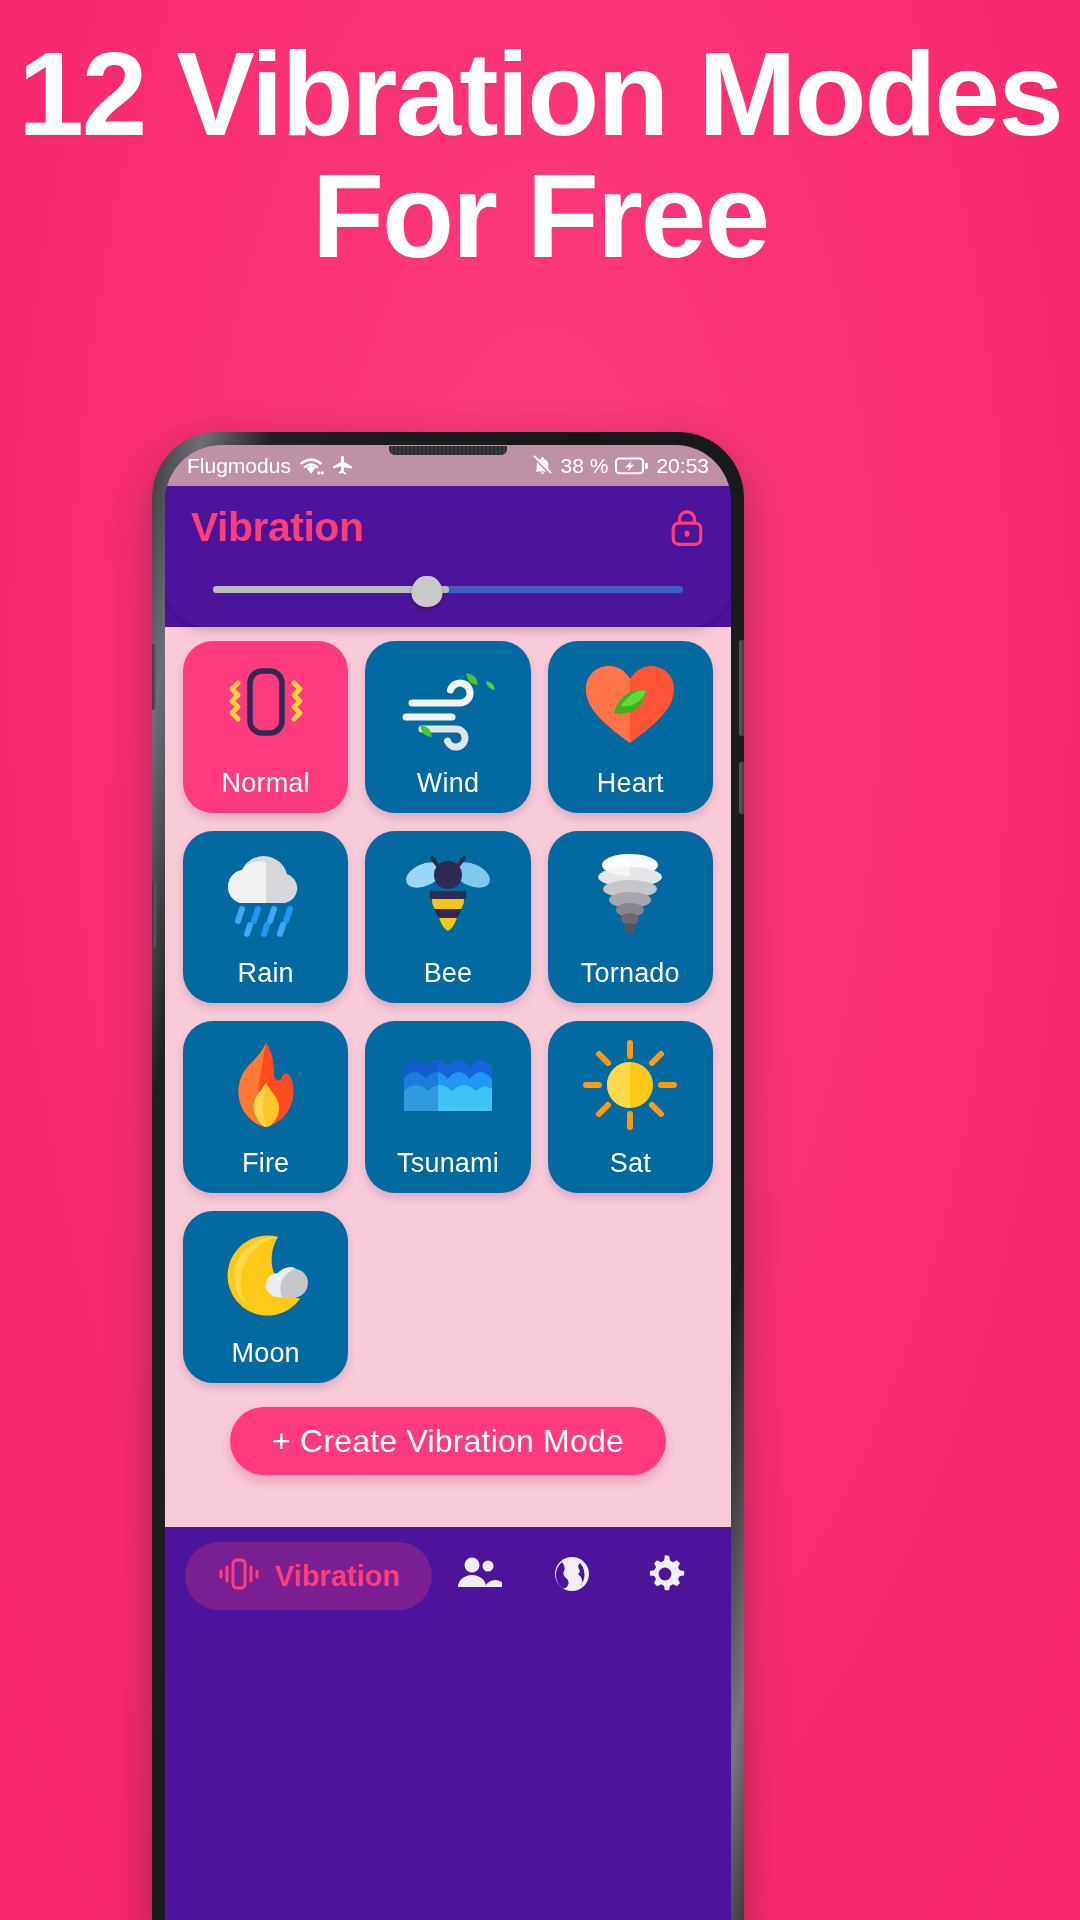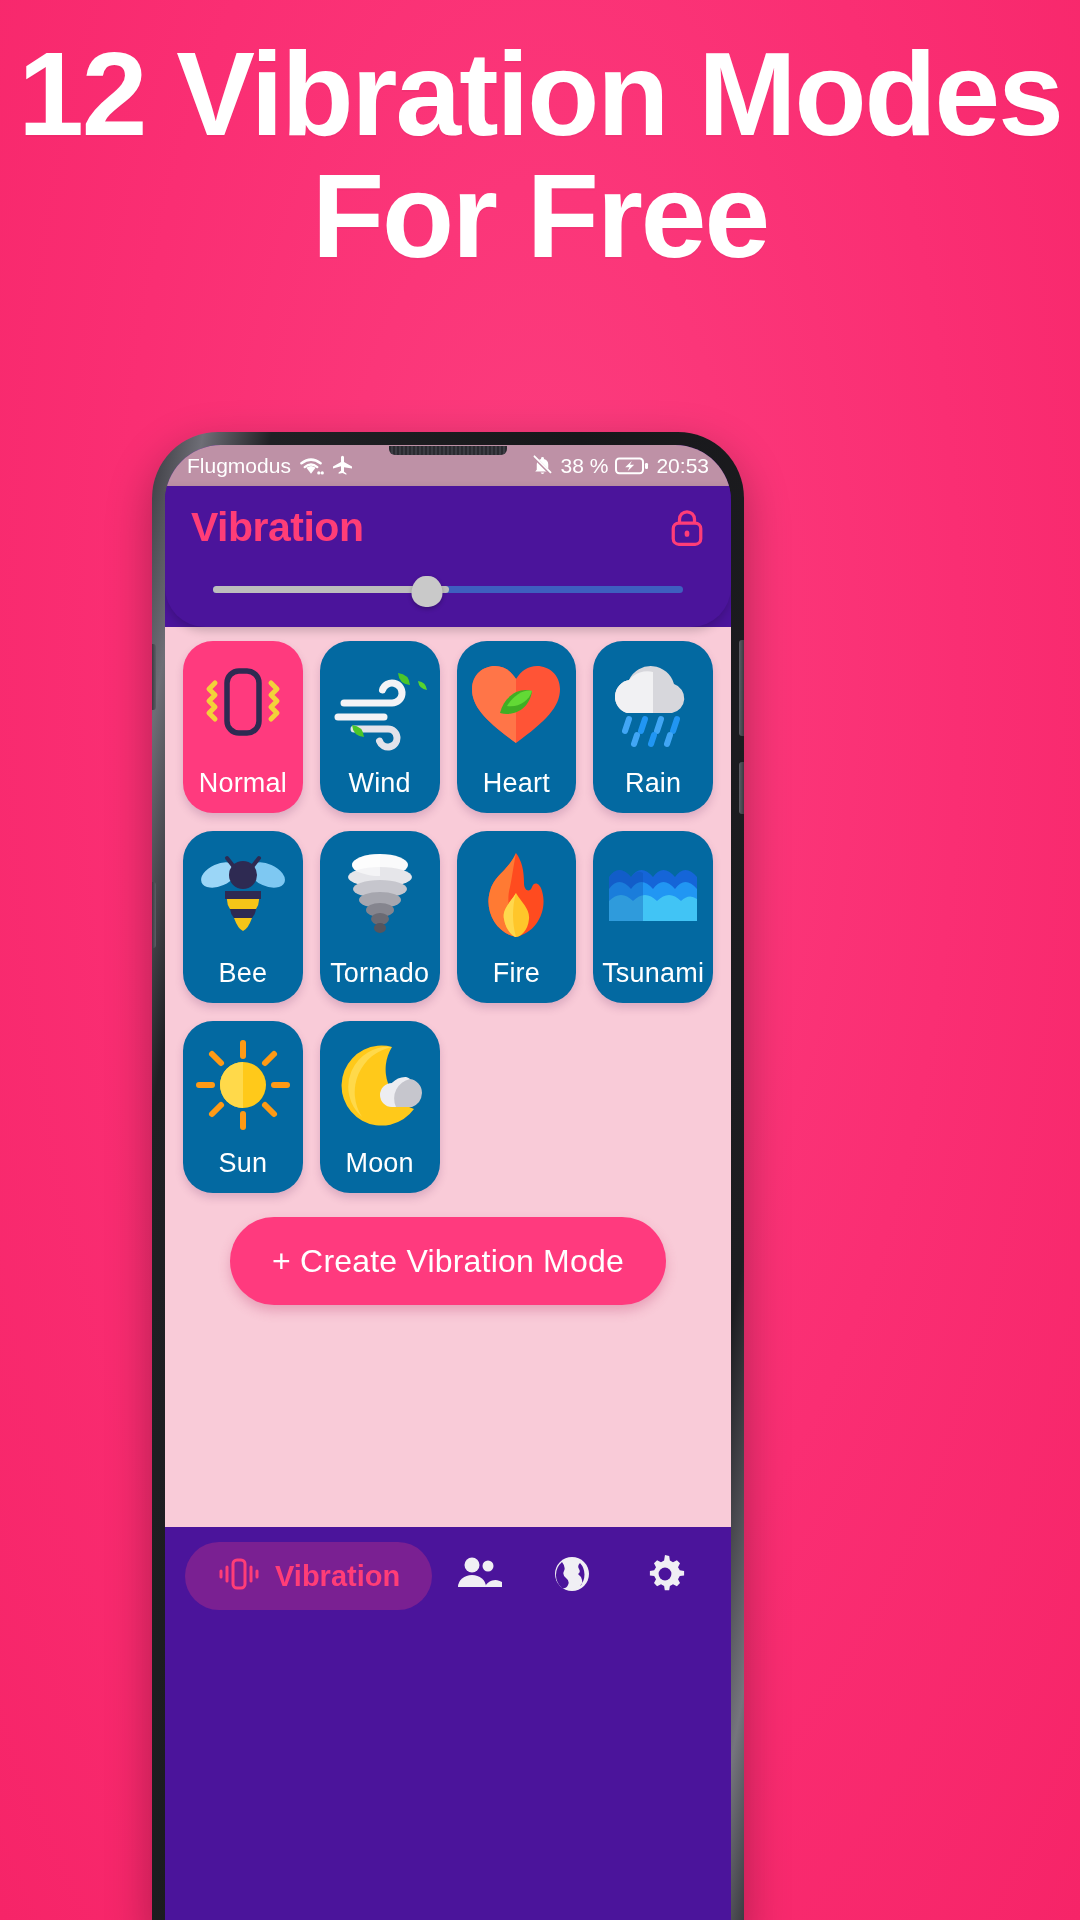--- a/index.html
+++ b/index.html
@@ -95,21 +95,21 @@
     box-shadow:0 2px 4px rgba(0,0,0,0.25);
   }
 
   
   .appbody{
     position:relative;background:#F9CBD8;
     padding:14px 18px 0 18px;box-sizing:border-box;
     height:900px;
   }
   .grid{
-    display:grid;grid-template-columns:repeat(4,1fr);
+    display:grid;grid-template-columns:repeat(3,1fr);
     gap:18px 17px;
   }
   .card{
     position:relative;border-radius:30px;background:#0369a1;
     height:172px;display:flex;flex-direction:column;
     align-items:center;justify-content:flex-end;
     padding-bottom:14px;box-sizing:border-box;
     box-shadow:0 5px 9px rgba(90,30,90,0.18);
   }
   .card.active{background:#FF3A7E;}
@@ -120,21 +120,21 @@
   .card-icon svg{display:block;}
   .card-label{
     color:#ffffff;font-size:27px;letter-spacing:0.2px;
   }
 
   .create-wrap{
     display:flex;justify-content:center;margin-top:24px;
   }
   .create-btn{
     background:#FF3A7E;color:#ffffff;border:none;
-    border-radius:44px;height:88px;padding:15px 42px;
+    border-radius:44px;height:68px;padding:15px 42px;
     font-size:32px;font-family:inherit;letter-spacing:0.2px;
     box-shadow:0 6px 12px rgba(190,60,110,0.30);
     cursor:pointer;white-space:nowrap;
   }
 
   
   .navbar{
     position:relative;background:#4B149B;height:98px;
     display:flex;align-items:center;padding:0 20px;box-sizing:border-box;
   }
@@ -348,21 +348,21 @@
                   <path d="M79 46 h13"></path>
                 <path d="M17 15 l9 9"></path>
                   <path d="M70 66 l9 9"></path>
                 <path d="M79 15 l-9 9"></path>
                   <path d="M26 66 l-9 9"></path>
               </g>
               <circle cx="48" cy="46" r="23" fill="#FFC91A"></circle>
               <path d="M48 23 a23 23 0 0 0 0 46 Z" fill="#FFD94A"></path>
             </svg>
           </div>
-          <div class="card-label">Sun</div>
+          <div class="card-label">Sat</div>
         </div>
 
         <div class="card">
           <div class="card-icon">
             <svg width="100" height="92" viewBox="0 0 100 92">
               <path d="M62 8 a40 40 0 1 0 22 62 A42 42 0 0 1 62 8Z" fill="#FFC91A"></path>
               <path d="M62 8 a40 40 0 0 0 -30 70 A46 46 0 0 1 62 8Z" fill="#FFD94A"></path>
               <path d="M60 46 a20 20 0 0 1 20 -6 a14 14 0 0 1 12 14 a16 16 0 0 1 -10 14 H62 a12 12 0 0 1 -2 -22Z" fill="#C6C6CD"></path>
               <path d="M62 44 a18 18 0 0 1 14 -6 a13 13 0 0 1 4 2 a20 20 0 0 0 -14 28 H62 a12 12 0 0 1 0 -24Z" fill="#EDEDF1"></path>
             </svg>

